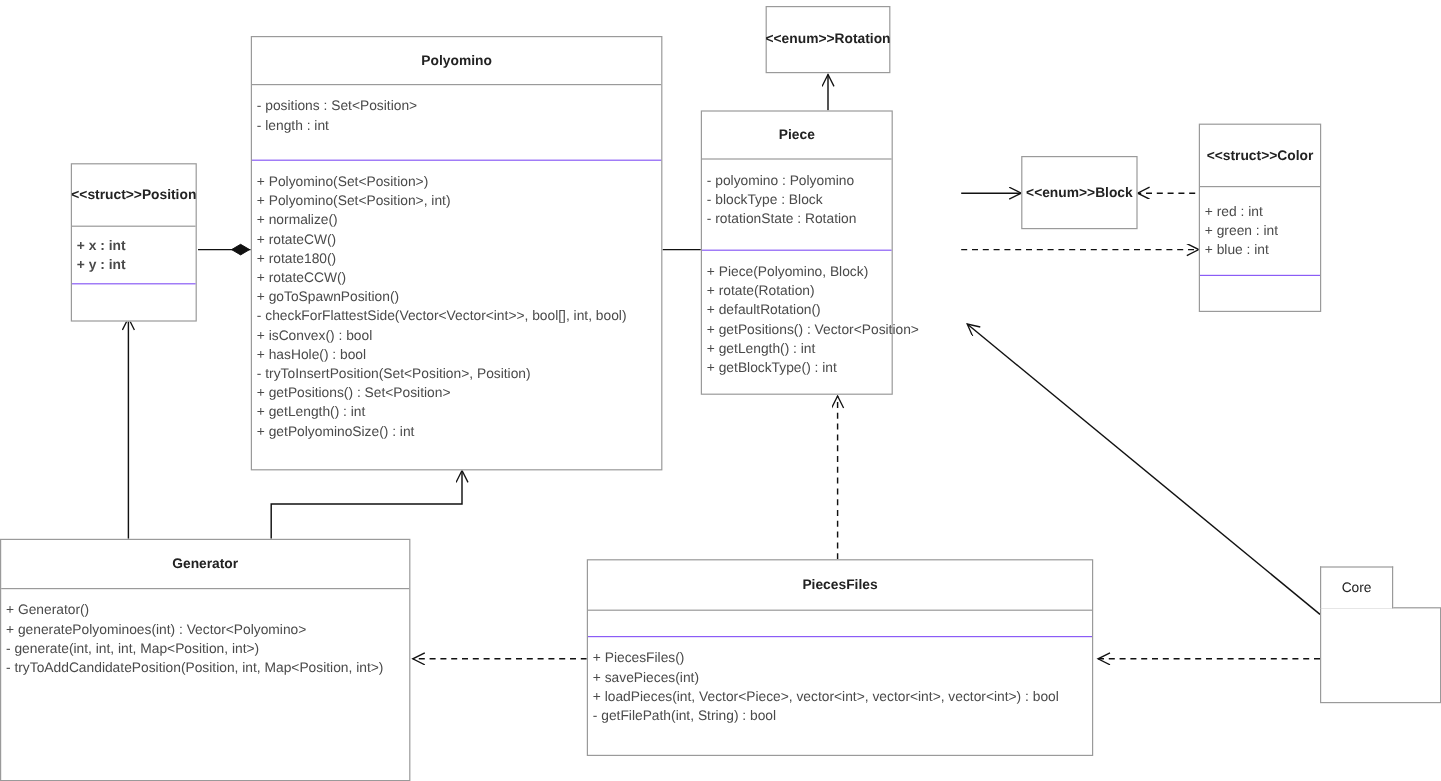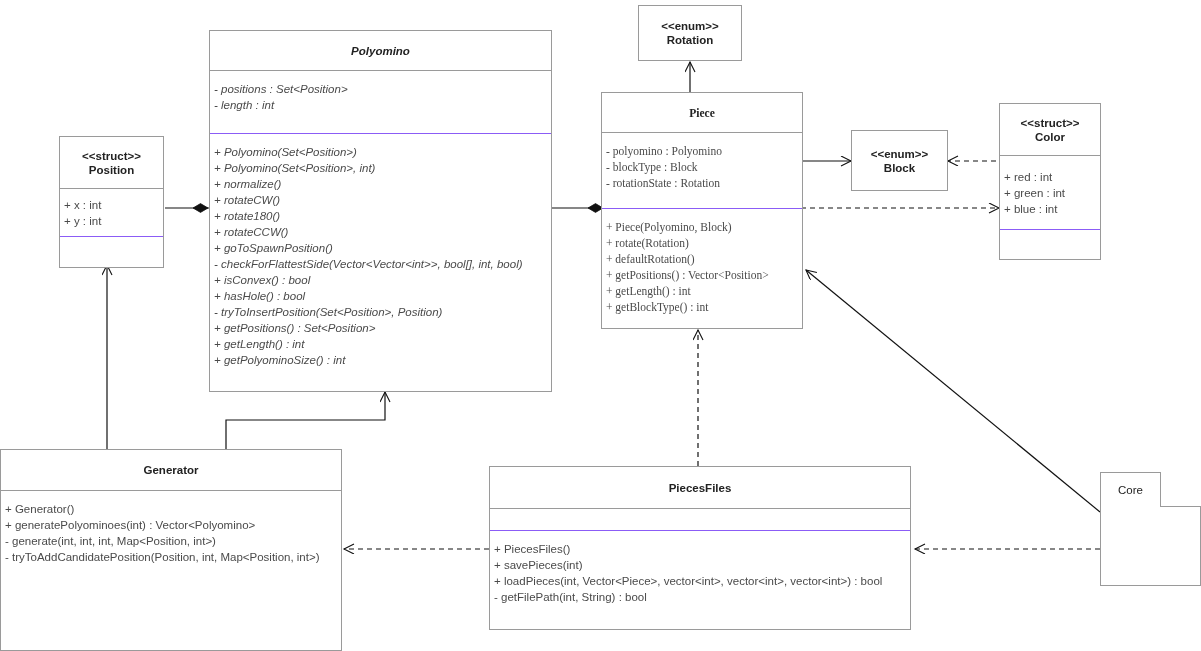--- a/index.html
+++ b/index.html
@@ -35,21 +35,20 @@
   }
   .node .title {
     text-align: center;
     font-weight: bold;
     font-size: 11.5px;
     color: #222222;
     line-height: 14px;
     padding: 0 4px;
     box-sizing: border-box;
     display: flex;
-    flex-direction: column;
     justify-content: center;
     align-items: center;
     height: 100%;
   }
   .node .titlebox {
     border-bottom: 1px solid #9a9a9a;
     box-sizing: border-box;
   }
   .node .compartment {
     box-sizing: border-box;
@@ -171,28 +170,28 @@
     </g>
   </svg>
 
   <div class="node" style="left:59px; top:136px; width:105px; height:132px;">
     <div class="titlebox" style="height:52px;">
       <div class="title">
         <span class="stereo">&lt;&lt;struct&gt;&gt;</span>
         <span>Position</span>
       </div>
     </div>
-    <div class="compartment bordered" style="height:48px; padding-top:8px;">
+    <div class="compartment bordered" style="height:48px; padding-top:8px;font-weight:bold;">
       <div class="row">+ x : int</div>
       <div class="row">+ y : int</div>
     </div>
     <div class="compartment" style="height:30px;"></div>
   </div>
 
-  <div class="node" style="left:209px; top:30px; width:343px; height:362px;font-style:italic;">
+  <div class="node" style="left:209px; top:30px; width:343px; height:362px;">
     <div class="titlebox" style="height:40px;">
       <div class="title">
         <span>Polyomino</span>
       </div>
     </div>
     <div class="compartment bordered" style="height:63px;">
       <div class="row">- positions : Set&lt;Position&gt;</div>
       <div class="row">- length : int</div>
     </div>
     <div class="compartment" style="height:257px;">
@@ -215,21 +214,21 @@
 
   <div class="node" style="left:638px; top:5px; width:104px; height:56px;">
     <div style="height:100%;">
       <div class="title">
         <span class="stereo">&lt;&lt;enum&gt;&gt;</span>
         <span>Rotation</span>
       </div>
     </div>
   </div>
 
-  <div class="node" style="left:601px; top:92px; width:202px; height:237px;font-family:Liberation Serif, serif;">
+  <div class="node" style="left:584px; top:92px; width:160px; height:237px;">
     <div class="titlebox" style="height:40px;">
       <div class="title">
         <span>Piece</span>
       </div>
     </div>
     <div class="compartment bordered" style="height:76px;">
       <div class="row">- polyomino : Polyomino</div>
       <div class="row">- blockType : Block</div>
       <div class="row">- rotationState : Rotation</div>
     </div>

